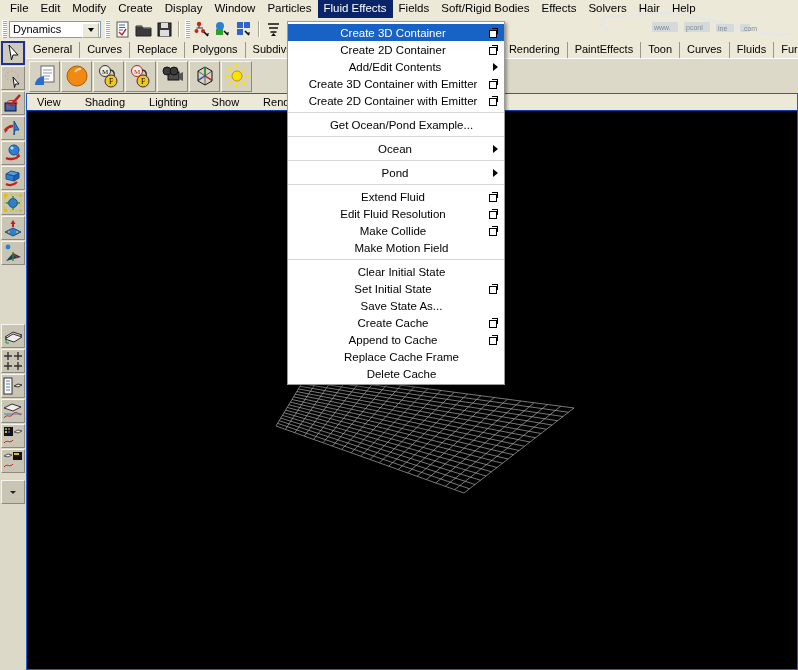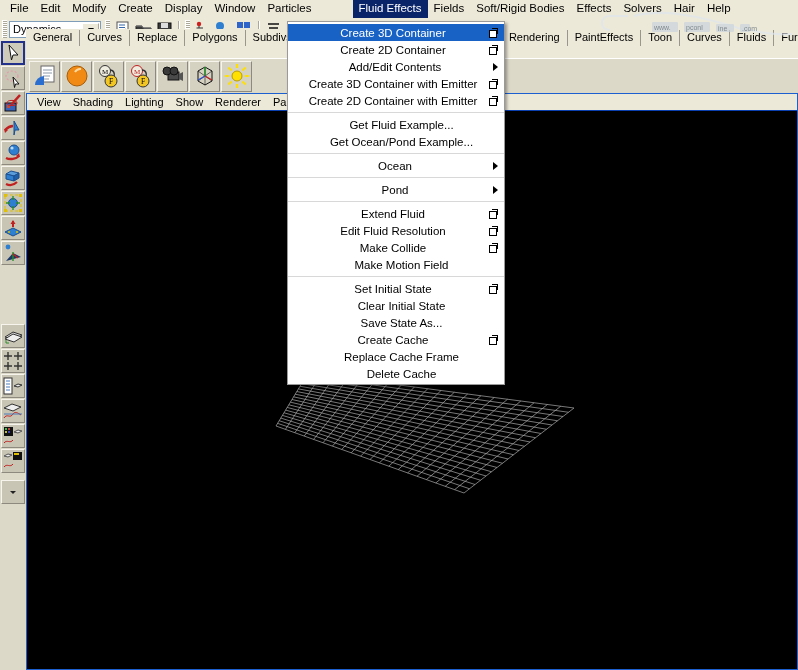--- a/index.html
+++ b/index.html
@@ -35,21 +35,20 @@
     font-size: 11.5px;
     color: #000;
     padding: 2px 6px 3px 6px;
     line-height: 13px;
     white-space: nowrap;
     cursor: default;
   }
   .menubar .mitem.active {
     background: #0a246a;
     color: #ffffff;
-    margin-left: 35px;
   }
 
   
   .toolbar {
     position: absolute; left: 0; top: 18px;
     width: 798px; height: 22px;
     background: #ece9d8;
     display: flex; align-items: center;
     box-sizing: border-box;
   }
@@ -95,21 +94,21 @@
     width: 19px; height: 19px;
     margin: 0 1px;
     position: relative;
     display: inline-block;
     flex: 0 0 auto;
   }
   .tbicon svg { display: block; }
 
   
   .shelf-tabs {
-    position: absolute; left: 26px; top: 29px;
+    position: absolute; left: 26px; top: 41px;
     width: 772px; height: 17px;
     background: #ece9d8;
     display: flex; align-items: flex-end;
     box-sizing: border-box;
   }
   .shelf-tab {
     font-size: 11px;
     padding: 1px 7px 2px 7px;
     line-height: 13px;
     border-right: 1px solid #9a968c;
@@ -172,20 +171,21 @@
     box-sizing: border-box;
     padding: 1px;
   }
   .panel-menubar {
     height: 17px;
     background: #ece9d8;
     display: flex; align-items: center;
     padding-left: 4px;
     box-sizing: border-box;
     border-bottom: 1px solid #0a3fb0;
+    gap: 12px;
   }
   .panel-menubar .pmi {
     font-size: 11px;
     padding: 1px 6px 2px 6px;
     white-space: nowrap;
     cursor: default;
   }
   .viewport {
     position: relative;
     height: 558px;
@@ -718,23 +718,20 @@
       <div class="dd-item">
         <span class="dd-label">Create 3D Container with Emitter</span>
         <span class="optbox"></span>
       </div>
       <div class="dd-item">
         <span class="dd-label">Create 2D Container with Emitter</span>
         <span class="optbox"></span>
       </div>
       <div class="dd-sep"></div>
       <div class="dd-item">
-        <span class="dd-label">Get Fluid Example...</span>
-      </div>
-      <div class="dd-item">
         <span class="dd-label">Get Ocean/Pond Example...</span>
       </div>
       <div class="dd-sep"></div>
       <div class="dd-item">
         <span class="dd-label">Ocean</span>
         <span class="submark"></span>
       </div>
       <div class="dd-sep"></div>
       <div class="dd-item">
         <span class="dd-label">Pond</span>
@@ -751,31 +748,35 @@
       </div>
       <div class="dd-item">
         <span class="dd-label">Make Collide</span>
         <span class="optbox"></span>
       </div>
       <div class="dd-item">
         <span class="dd-label">Make Motion Field</span>
       </div>
       <div class="dd-sep"></div>
       <div class="dd-item">
+        <span class="dd-label">Clear Initial State</span>
+      </div>
+      <div class="dd-item">
         <span class="dd-label">Set Initial State</span>
         <span class="optbox"></span>
       </div>
       <div class="dd-item">
-        <span class="dd-label">Clear Initial State</span>
-      </div>
-      <div class="dd-item">
         <span class="dd-label">Save State As...</span>
       </div>
       <div class="dd-item">
         <span class="dd-label">Create Cache</span>
+        <span class="optbox"></span>
+      </div>
+      <div class="dd-item">
+        <span class="dd-label">Append to Cache</span>
         <span class="optbox"></span>
       </div>
       <div class="dd-item">
         <span class="dd-label">Replace Cache Frame</span>
       </div>
       <div class="dd-item">
         <span class="dd-label">Delete Cache</span>
       </div>
     </div>
 

